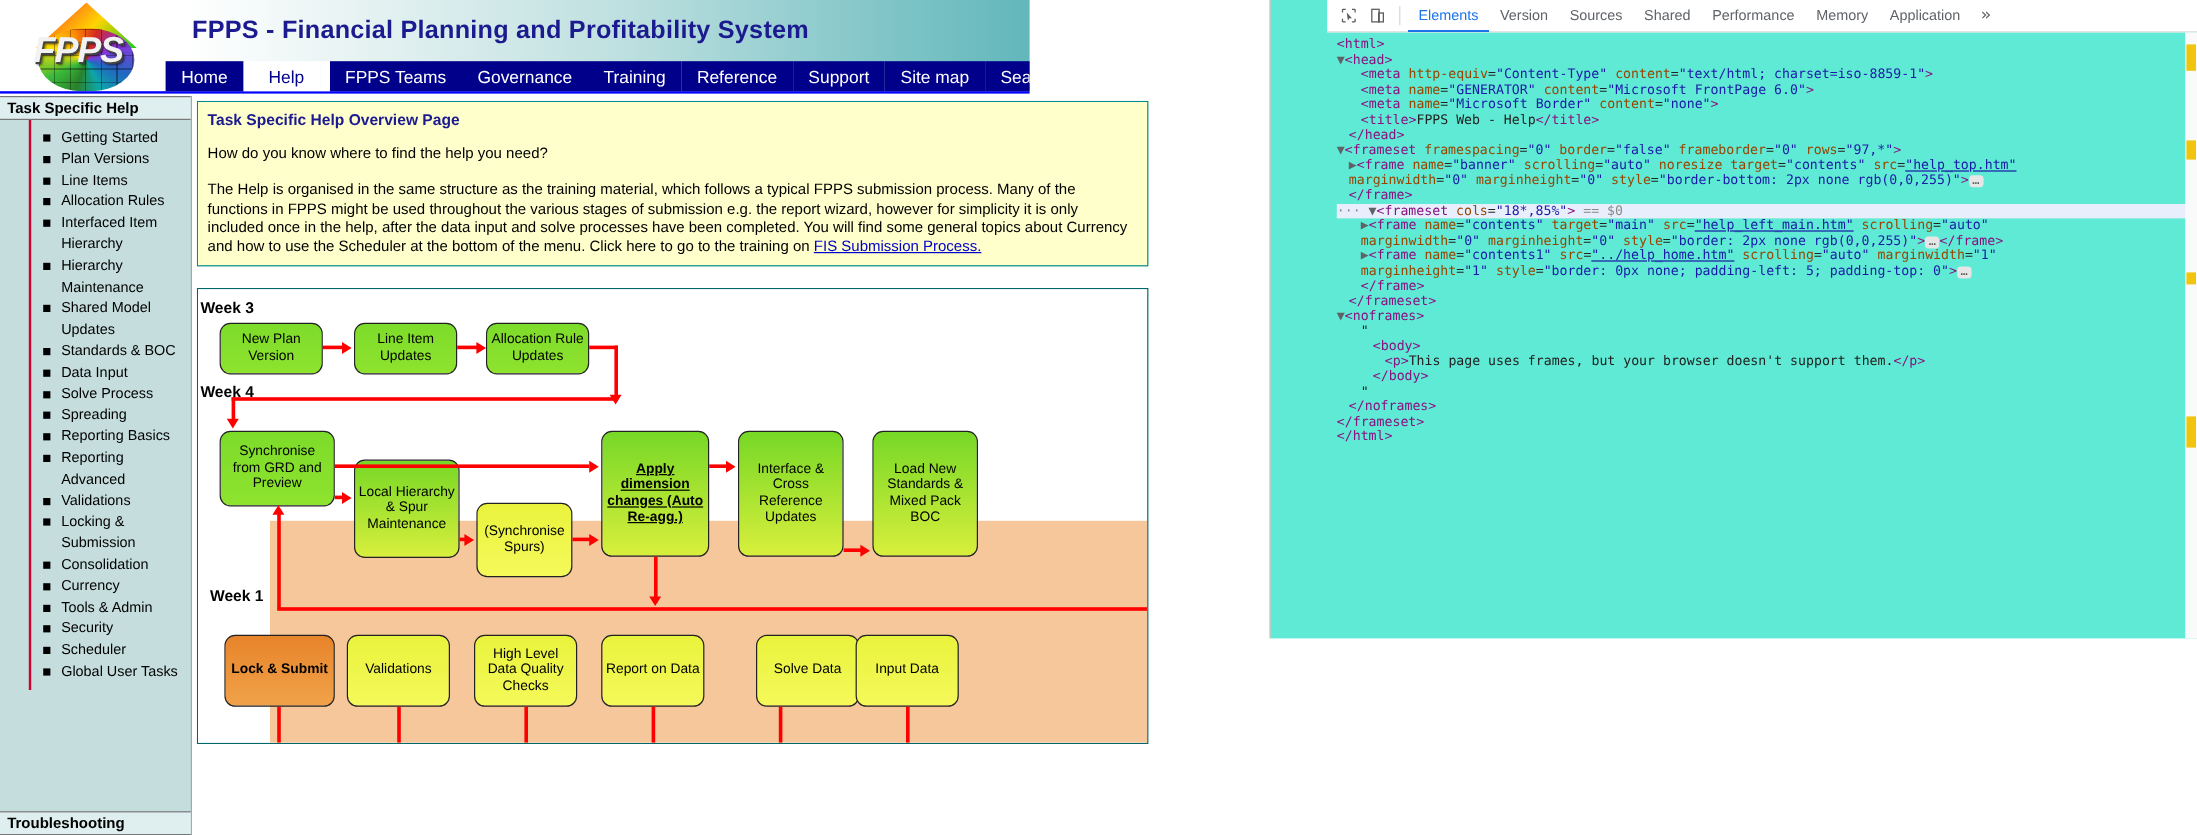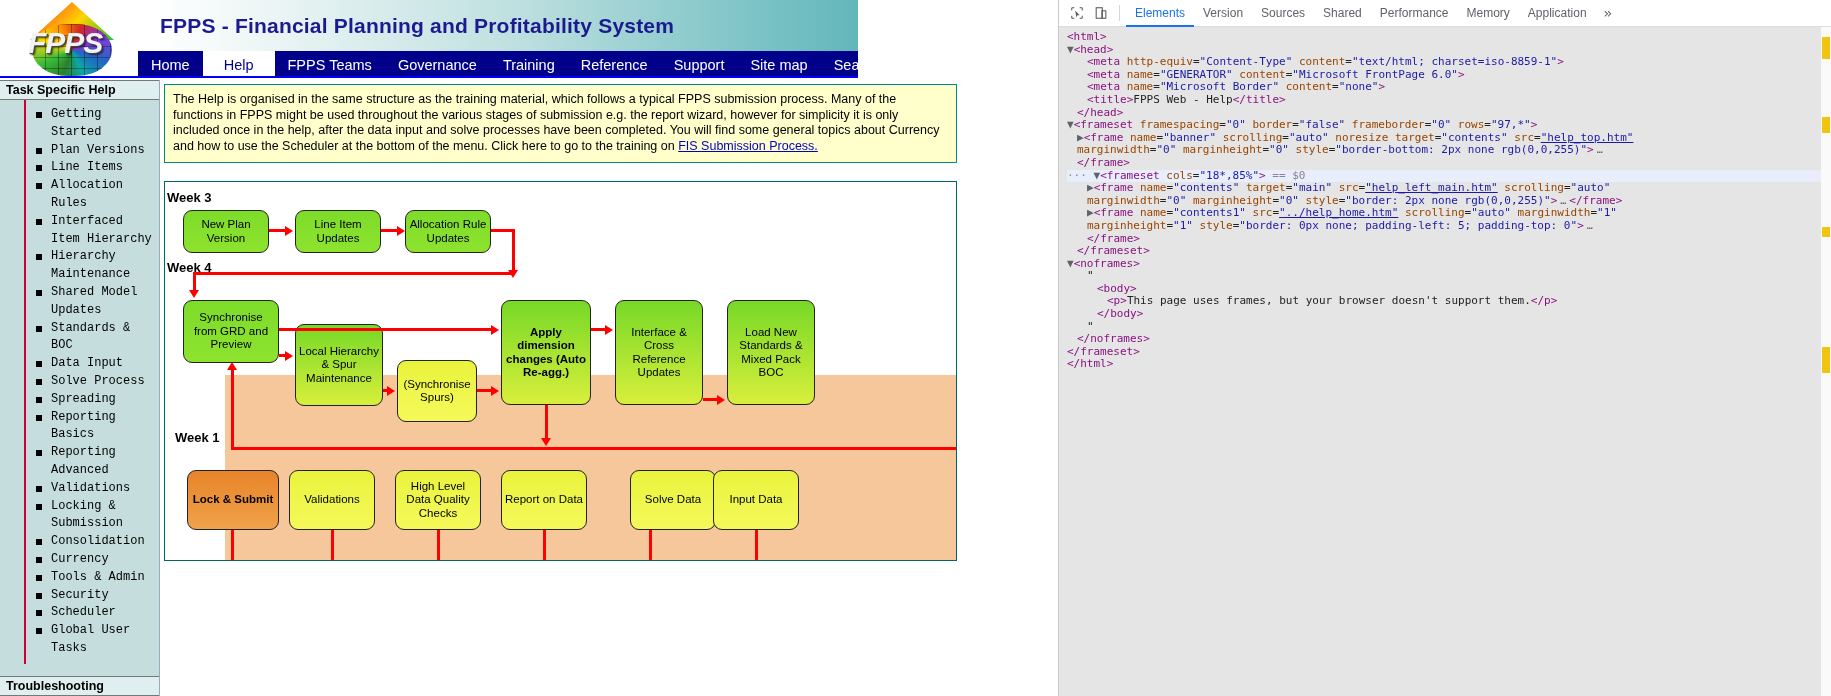--- a/index.html
+++ b/index.html
@@ -115,21 +115,21 @@
     display: flex; align-items: flex-start;
     font-size: 12px; color: #000;
     line-height: 17.8px;
     padding-left: 10px;
     cursor: pointer;
   }
   .ln-bullet {
     width: 6px; height: 6px; background: #000;
     margin: 6px 9px 0 0; flex: none;
   }
-  .ln-label { white-space: normal; font-family: Liberation Mono, monospace; }
+  .ln-label { white-space: normal; }
   .ln-bottom {
     position: absolute; left: 0; bottom: 0; width: 160px;
   }
 
   
   #content {
     position: absolute; left: 164px; top: 84px;
     width: 800px; height: 612px;
     overflow: hidden;
   }
@@ -179,39 +179,40 @@
     font-size: 11.5px; line-height: 13.5px;
     color: #000;
     font-family: "Liberation Sans", sans-serif;
     padding: 2px 3px;
     cursor: pointer;
   }
   .n-green { background: linear-gradient(to bottom,#7ddc2a,#8ee32e); }
   .n-green2 { background: linear-gradient(to bottom,#77d826,#d8ef3c); }
   .n-yellow { background: linear-gradient(to bottom,#e9f33c,#f5f95a); }
   .n-orange { background: linear-gradient(to bottom,#e8842a,#f0a24a); font-weight: bold; }
-  .n-bold { font-weight: bold; }
+  .n-bold { font-weight: bold; text-decoration: underline; }
   .ar-h, .ar-v { position: absolute; background: #ff0000; }
   .ar-h { height: 3px; }
   .ar-v { width: 3px; }
   .ahead {
     position: absolute; width: 0; height: 0;
   }
   .ahead.r { border-top: 5px solid transparent; border-bottom: 5px solid transparent; border-left: 8px solid #ff0000; }
   .ahead.d { border-left: 5px solid transparent; border-right: 5px solid transparent; border-top: 8px solid #ff0000; }
   .ahead.u { border-left: 5px solid transparent; border-right: 5px solid transparent; border-bottom: 8px solid #ff0000; }
 
   
   #devtools {
     position: absolute; left: 1058px; top: 0;
-    width: 773px; height: 696px;
-    background: #e5e5e5;
+    width: 773px; height: 532px;
+    background: #5eead4;
     border-left: 1px solid #c9c9c9;
     font-family: "DejaVu Sans Mono", monospace;
     overflow: hidden;
+    padding-left: 47px;
   }
   #dt-toolbar {
     height: 27px; display: flex; align-items: center;
     border-bottom: 1px solid #dcdcdc;
     background: #ffffff;
     padding-left: 6px;
   }
   .dt-ico {
     width: 24px; height: 20px; display: flex; align-items: center; justify-content: center;
     cursor: pointer; color: #5a5a5a;
@@ -375,20 +376,22 @@
             <span class="ln-label">Global User Tasks</span>
           </div>
         </div>
       <div class="ln-bottom">
         <div class="ln-head">Troubleshooting</div>
       </div>
     </div>
 
     <div id="content">
       <div id="helpbox">
+        <div id="help-title">Task Specific Help Overview Page</div>
+        <div id="help-q">How do you know where to find the help you need?</div>
         <div id="help-p"><span>The Help is organised in the same structure as the training material, which follows a typical FPPS submission process. Many of the functions in FPPS might be used throughout the various stages of submission e.g. the report wizard, however for simplicity it is only included once in the help, after the data input and solve processes have been completed. You will find some general topics about Currency and how to use the Scheduler at the bottom of the menu. Click here to go to the training on </span><span id="help-link">FIS Submission Process.</span></div>
       </div>
 
       <div id="diagram-wrap">
         <div id="diagram">
 
           <div class="band" style="top:193px;height:185px;"></div>
 
           <div class="wklabel" style="left:2px;top:8px;">Week 3</div>
           <div class="wklabel" style="left:2px;top:78px;">Week 4</div>

